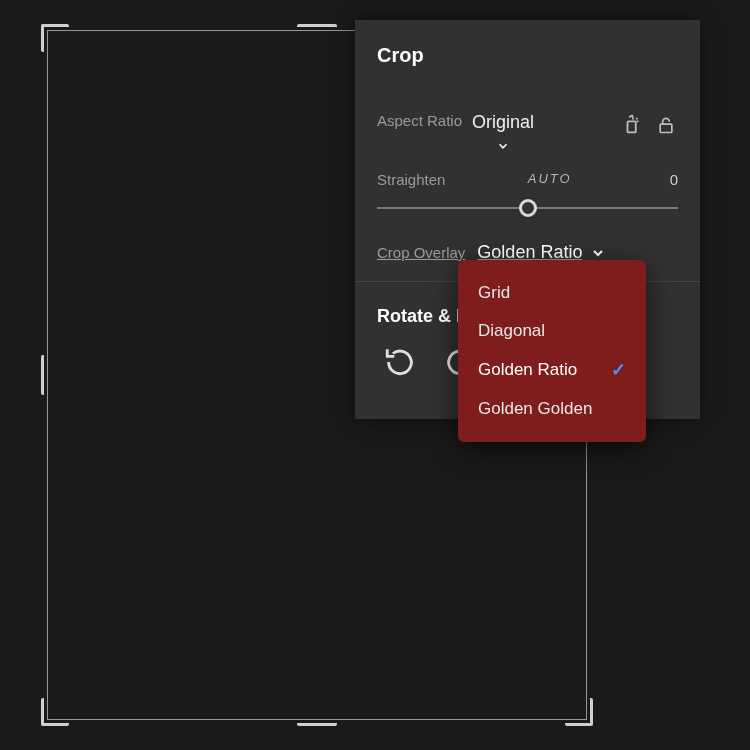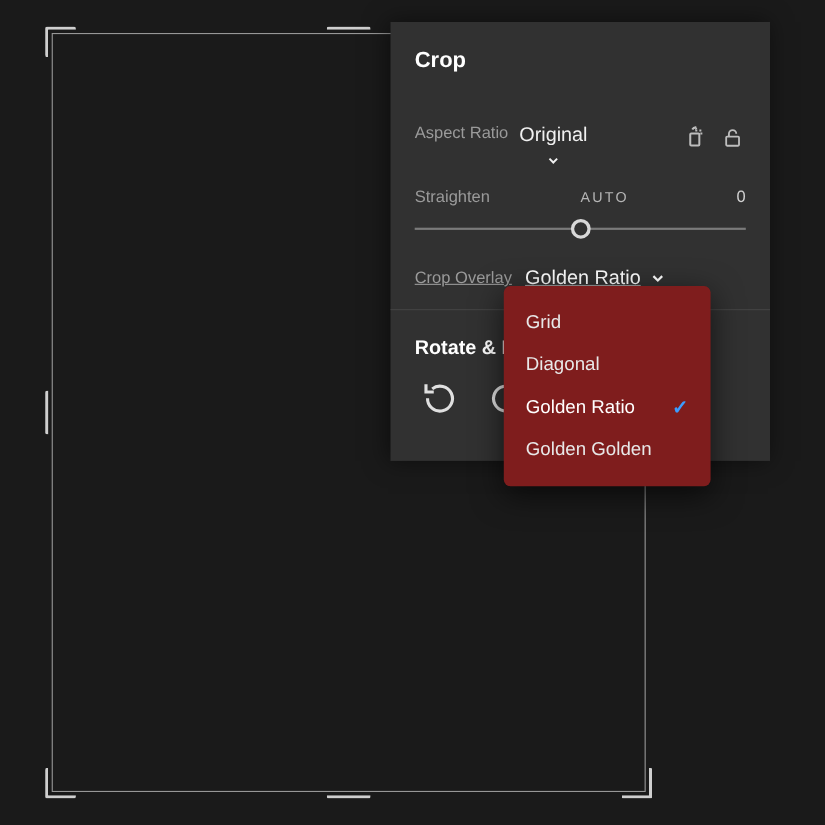--- a/index.html
+++ b/index.html
@@ -103,22 +103,22 @@
   .row {
     display: flex; align-items: flex-start; font-size: 15px; margin-bottom: 8px;
     color: #9a9a9a;
   }
   .row .label { flex: 0 0 auto; }
   .row .value { color: #f0f0f0; font-size: 18px; margin-left: 10px; display:flex; align-items:center; gap:6px; cursor:pointer;flex-direction:column; }
   .row .spacer { flex: 1; }
   .icon-btn { color: #bdbdbd; cursor: pointer; padding: 2px; }
   .icon-btn + .icon-btn { margin-left: 8px; }
 
-  .straighten-row { display:flex; align-items:center; justify-content:space-between; color:#9a9a9a; font-size:15px; margin-top:18px; }
-  .auto { letter-spacing: 2px; font-size: 13px; color:#b5b5b5; cursor:pointer; }
+  .straighten-row { display:flex; justify-content:space-between; color:#9a9a9a; font-size:15px; margin-top:18px; }
+  .auto { letter-spacing: 2px; font-size: 13px; color:#b5b5b5; cursor:pointer;font-style:italic; }
   .straighten-val { color:#cfcfcf; width:24px; text-align:right; }
 
   .slider {
     position: relative; height: 24px; margin-top: 8px; margin-bottom: 22px;
   }
   .slider-track {
     position:absolute; left:0; right:0; top:50%; height:2px; background:#7a7a7a; transform:translateY(-50%);
   }
   .slider-knob {
     position:absolute; top:50%; left:50%; width:18px; height:18px; border-radius:50%;

